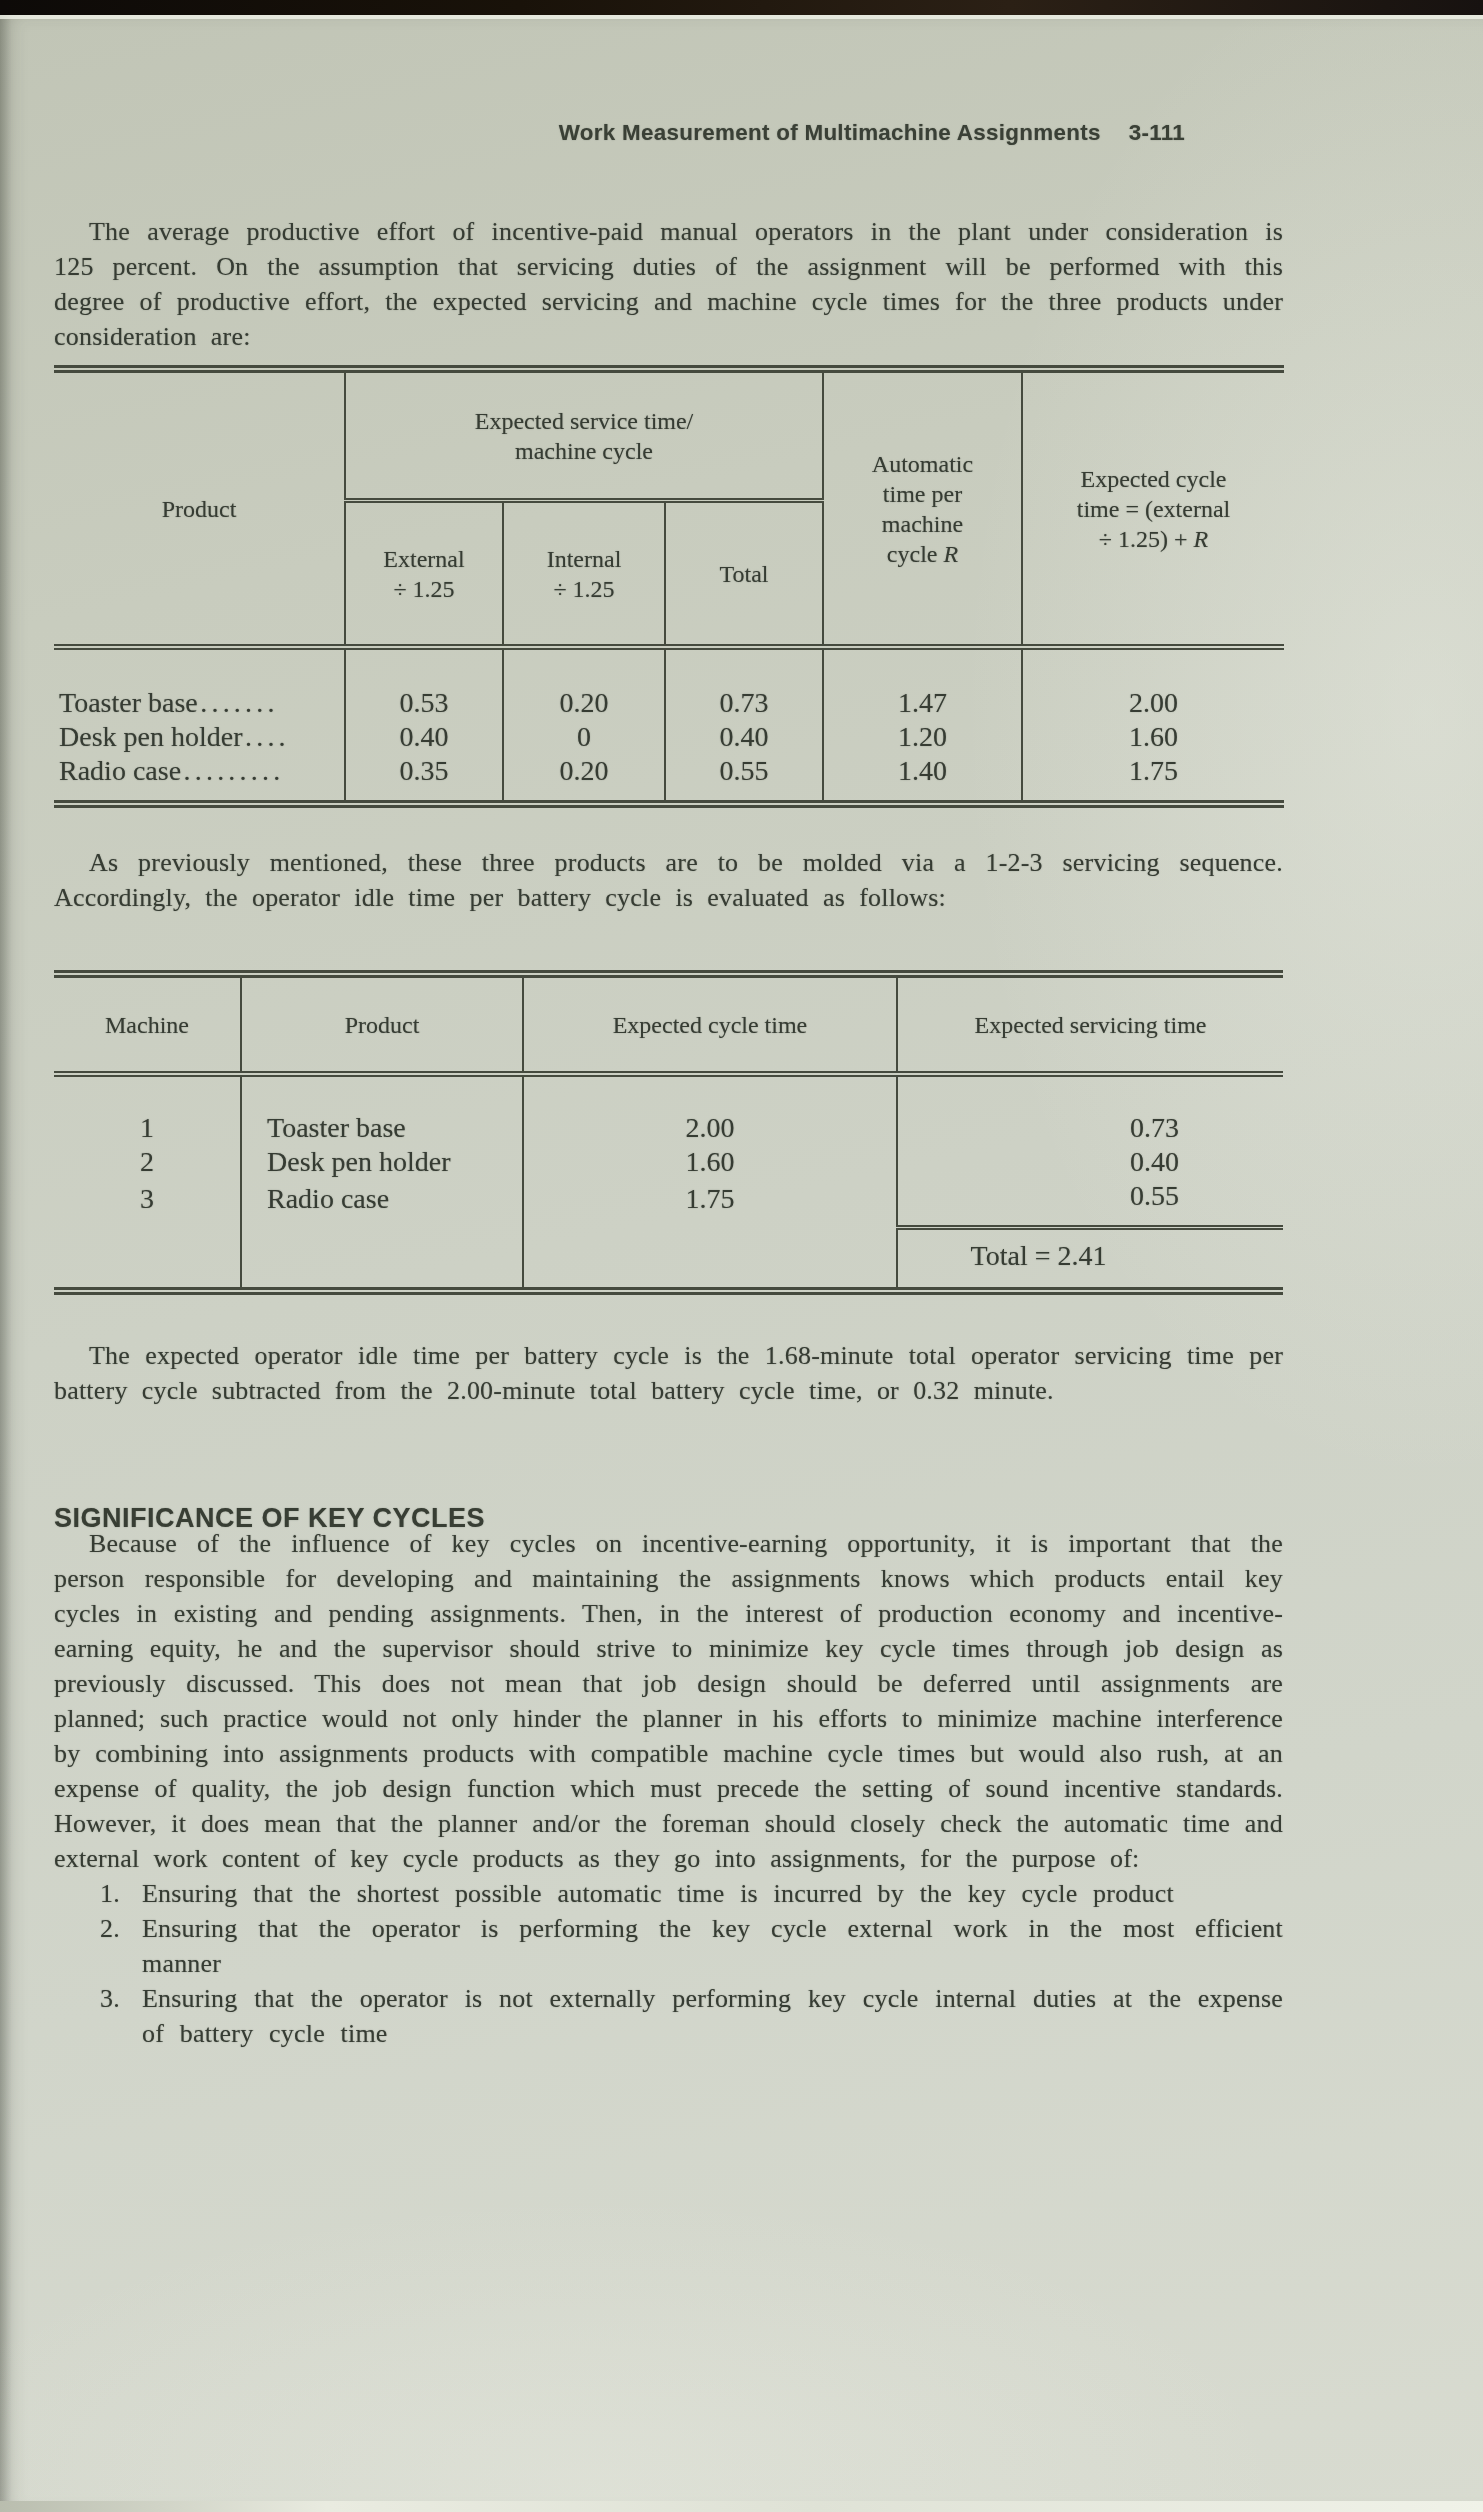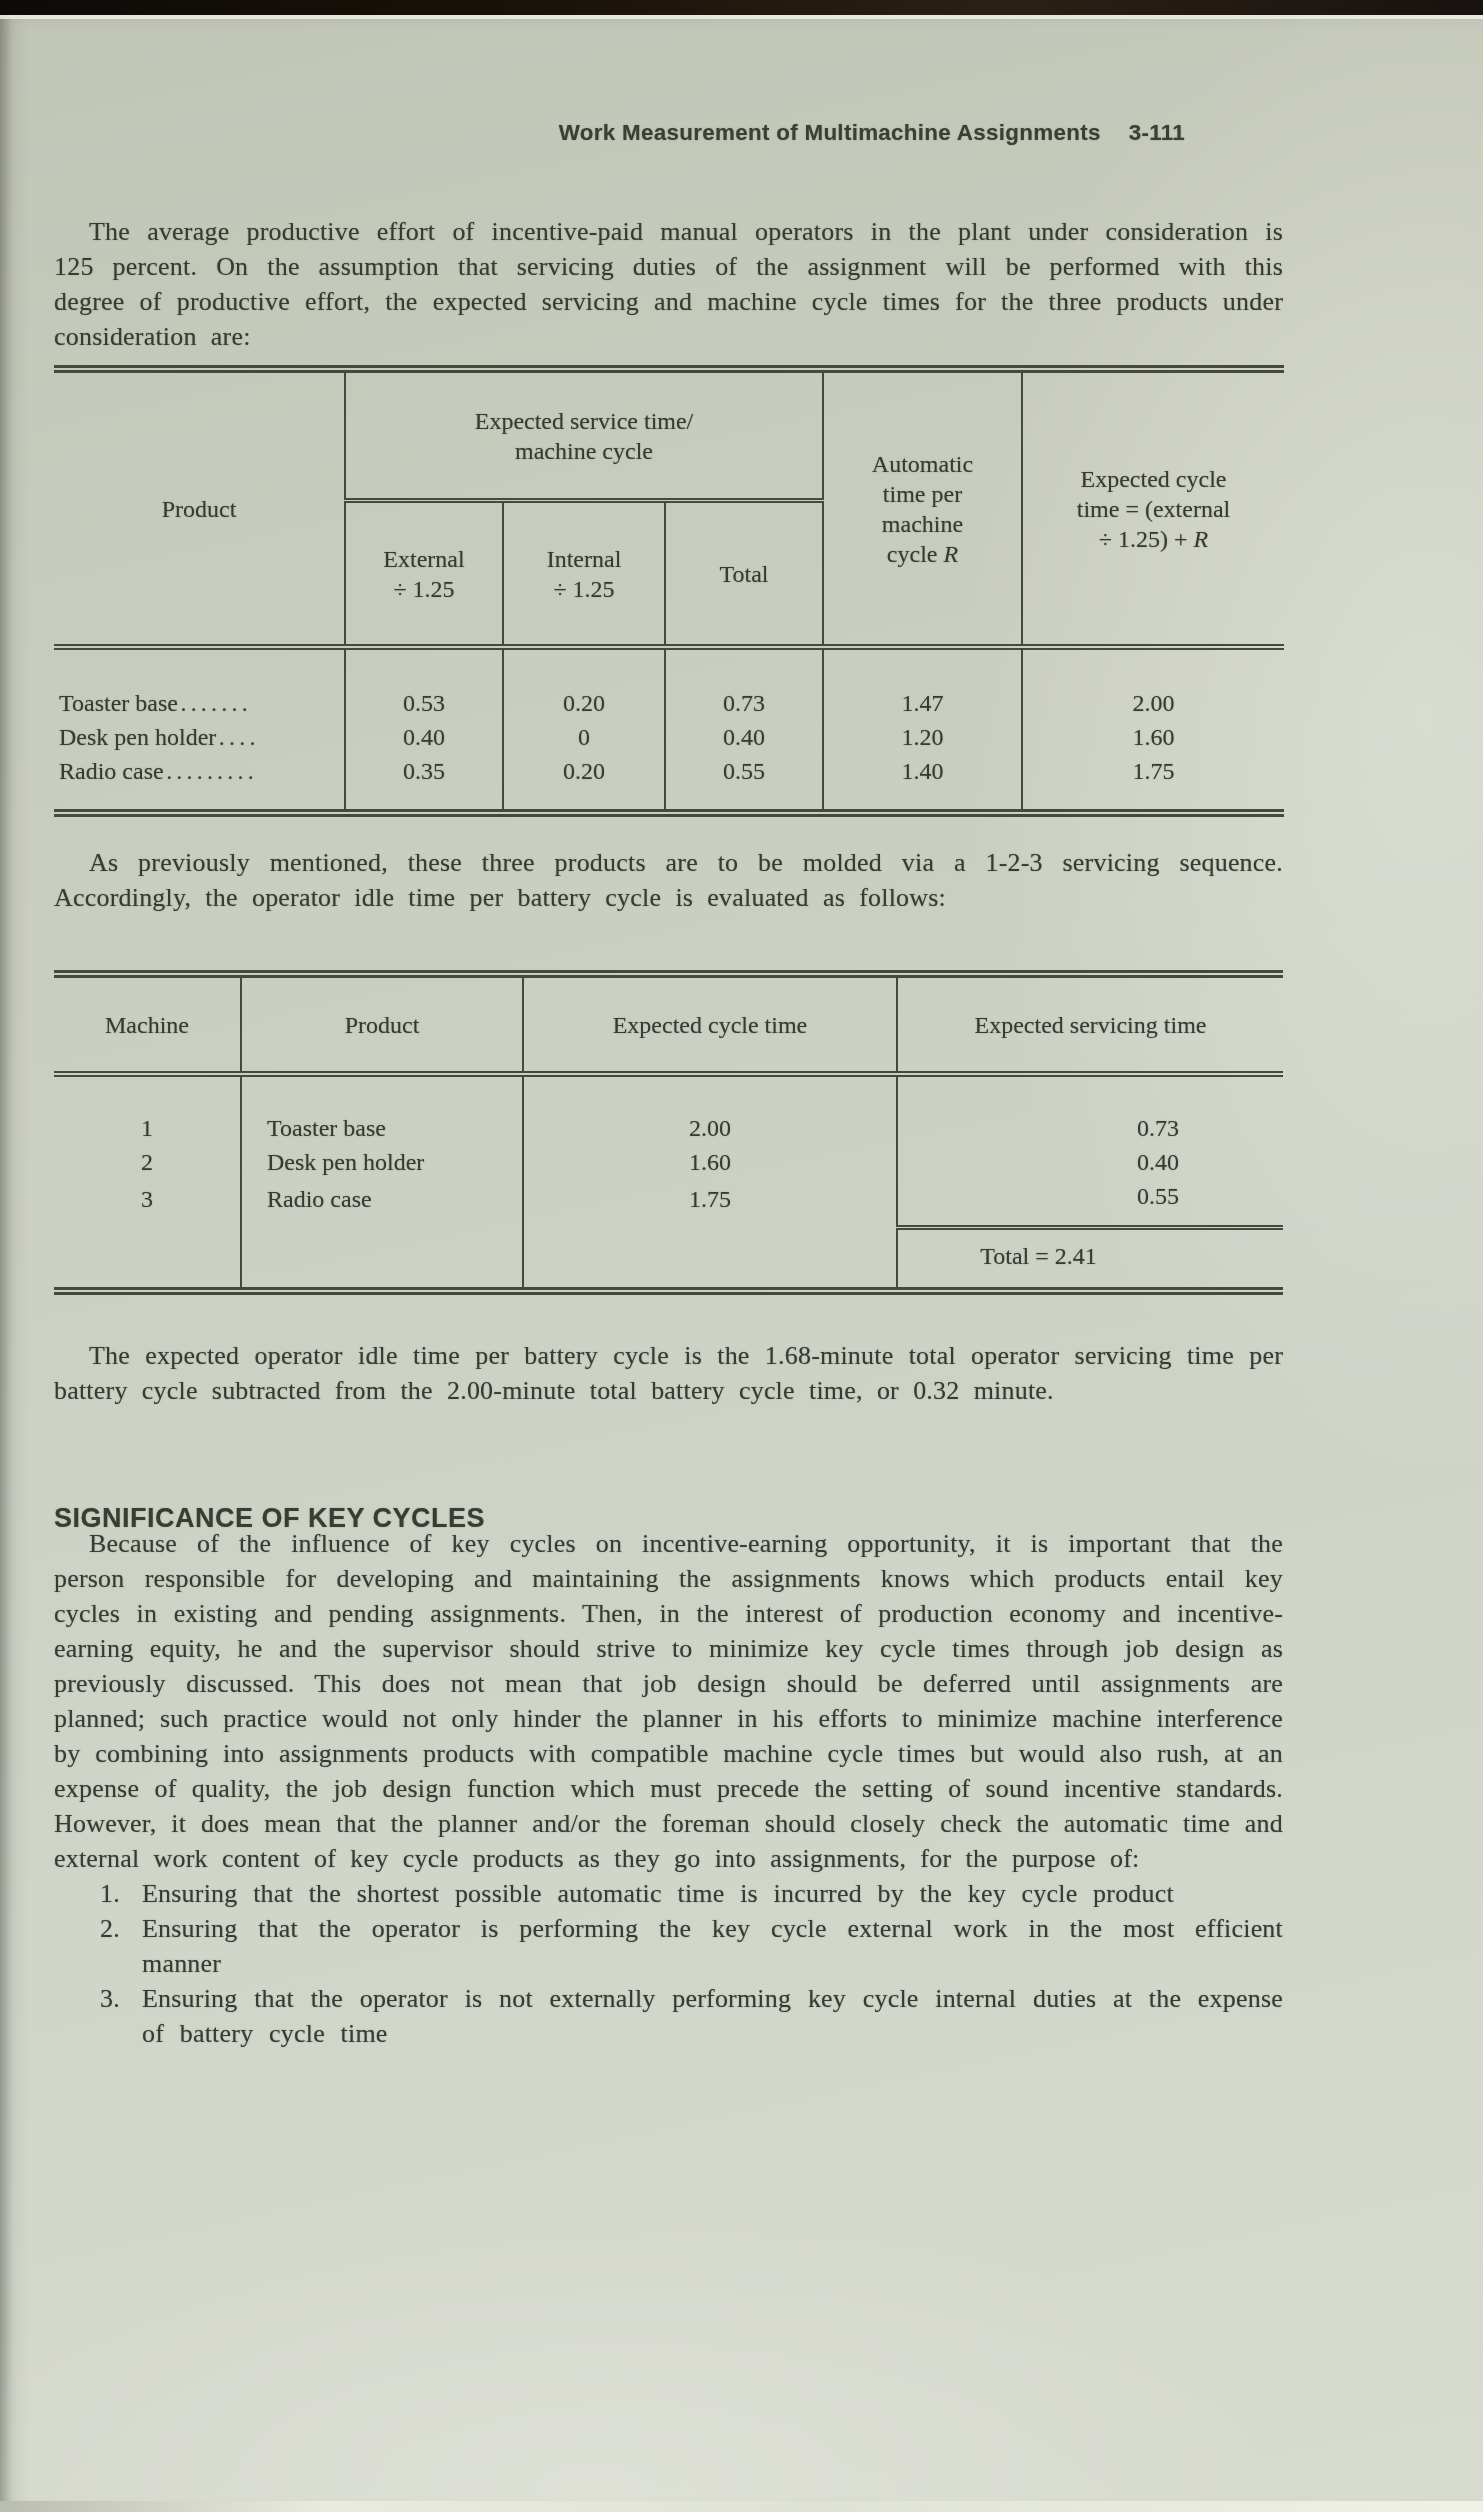--- a/index.html
+++ b/index.html
@@ -77,33 +77,33 @@
   table {
     position:absolute; left:54px; border-collapse:collapse; table-layout:fixed;
     color:#363c33;
   }
   .table1 { top:365px; width:1229px; border-top:8.3px double #454a3e; border-bottom:8.3px double #454a3e; }
   .table2 { top:970px; width:1229px; border-top:8.3px double #454a3e; border-bottom:8.3px double #454a3e; }
   th {
     font-weight:normal; font-size:24px; line-height:30px;
     text-align:center; vertical-align:middle; white-space:pre-line;
   }
-  td { font-size:24px; line-height:32px; vertical-align:bottom; }
+  td { font-size:28px; line-height:32px; vertical-align:bottom; }
   
   .table1 th.h-product { border-right:2.5px solid #454a3e; border-bottom:6.6px double #454a3e; }
   .table1 th.h-group   { border-right:2.5px solid #454a3e; border-bottom:5.8px double #454a3e; height:123px; }
   .table1 th.h-auto    { border-right:2.5px solid #454a3e; border-bottom:6.6px double #454a3e; }
   .table1 th.h-expected{ border-bottom:6.6px double #454a3e; }
   .table1 th.h-sub { border-bottom:6.6px double #454a3e; height:139px; }
   .table1 th.h-ext, .table1 th.h-int, .table1 th.h-total-sub { border-right:2.5px solid #454a3e; }
   .table1 td.c-product { border-right:2.5px solid #454a3e; text-align:left; padding-left:5px; }
   .table1 td.c-ext, .table1 td.c-int, .table1 td.c-total, .table1 td.c-auto { border-right:2.5px solid #454a3e; text-align:center; }
   .table1 td.c-expected { text-align:center; }
   .table1 tbody tr:first-child td { padding-top:37px; }
-  .table1 tbody tr:last-child td { padding-bottom:22px; }
+  .table1 tbody tr:last-child td { padding-bottom:13px; }
   .leader { letter-spacing:4.2px; margin-left:2.5px; }
   
   .table2 th { height:91px; border-bottom:6.6px double #454a3e; }
   .table2 th.h2-machine, .table2 th.h2-product, .table2 th.h2-cycle { border-right:2.5px solid #454a3e; }
   .table2 td.c2-machine { border-right:2.5px solid #454a3e; text-align:center; }
   .table2 td.c2-product { border-right:2.5px solid #454a3e; text-align:left; padding-left:25px; }
   .table2 td.c2-cycle   { border-right:2.5px solid #454a3e; text-align:center; }
   .table2 td.c2-serv    { text-align:right; padding-right:104px; }
   .table2 tbody tr:first-child td { padding-top:35px; }
   .table2 td.total-spacer { padding-bottom:13.3px; }

